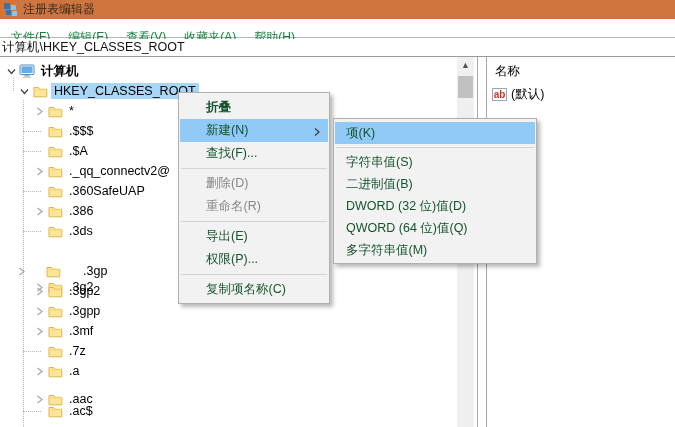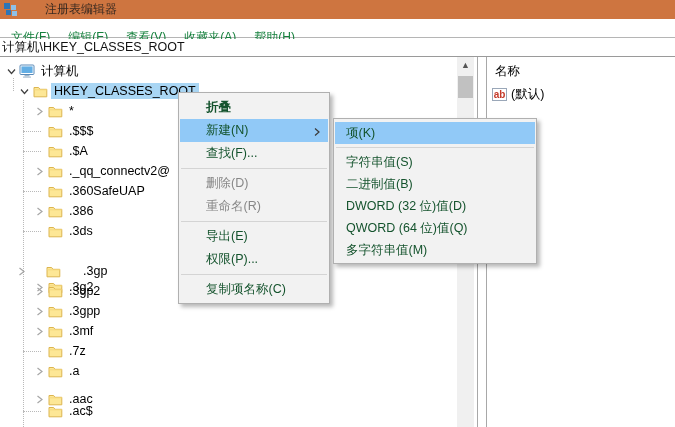--- a/index.html
+++ b/index.html
@@ -8,21 +8,21 @@
     position:relative;
     font-family:"Liberation Sans","DejaVu Sans",sans-serif;
     background:#ffffff;
     font-size:12px;
     color:#1a1a1a;
     -webkit-font-smoothing:antialiased;
   }
   
   #titlebar {
     position:absolute; left:0; top:0; width:675px; height:19px;
-    background:#ce7540; display:flex; align-items:center; padding-left:4px;gap:22px;
+    background:#ce7540; display:flex; align-items:center; padding-left:4px;
   }
   #titlebar .app-icon { width:13px; height:13px; margin-right:6px; position:relative; }
   #titlebar .app-icon .blk { position:absolute; background:#2e75b6; }
   #titlebar .app-icon .blk.light { background:#8ec1e8; }
   #titlebar .title-text { color:#3a2a20; font-size:12px; }
   
   #menubar {
     position:absolute; left:0; top:19px; width:675px; height:19px;
     background:#ffffff; border-bottom:1px solid #b5b5b5;
     display:flex; align-items:center; padding-left:2px;
@@ -95,21 +95,21 @@
   </div>
 
 <div id="addressbar">
   <span>计算机\HKEY_CLASSES_ROOT</span>
 </div>
 
 <div id="main">
   <div id="tree">
     <div class="dotline-v" style="left:13px;top:21px;height:13px;"></div>
     <div class="dotline-v" style="left:23px;top:43px;height:327px;"></div>
-  <div class="tree-row" style="top: 4px; left: 5px;">
+  <div class="tree-row" style="top: 4px; left: 5px; font-weight: bold;">
         <span class="chev">
           <svg width="11" height="9" viewBox="0 0 11 9">
             <polyline points="2,2.5 5.5,6.5 9,2.5" fill="none" stroke="#404040" stroke-width="1.2"></polyline>
           </svg>
         </span>
         <span class="t-icon">
           <svg width="16" height="14" viewBox="0 0 16 14">
             <rect x="1" y="1" width="14" height="9.5" rx="1" fill="#ffffff" stroke="#5a8ab8"></rect>
             <rect x="2.4" y="2.4" width="11.2" height="6.6" fill="#63aee4"></rect>
             <rect x="5.5" y="11" width="5" height="1.4" fill="#9db4c8"></rect>

